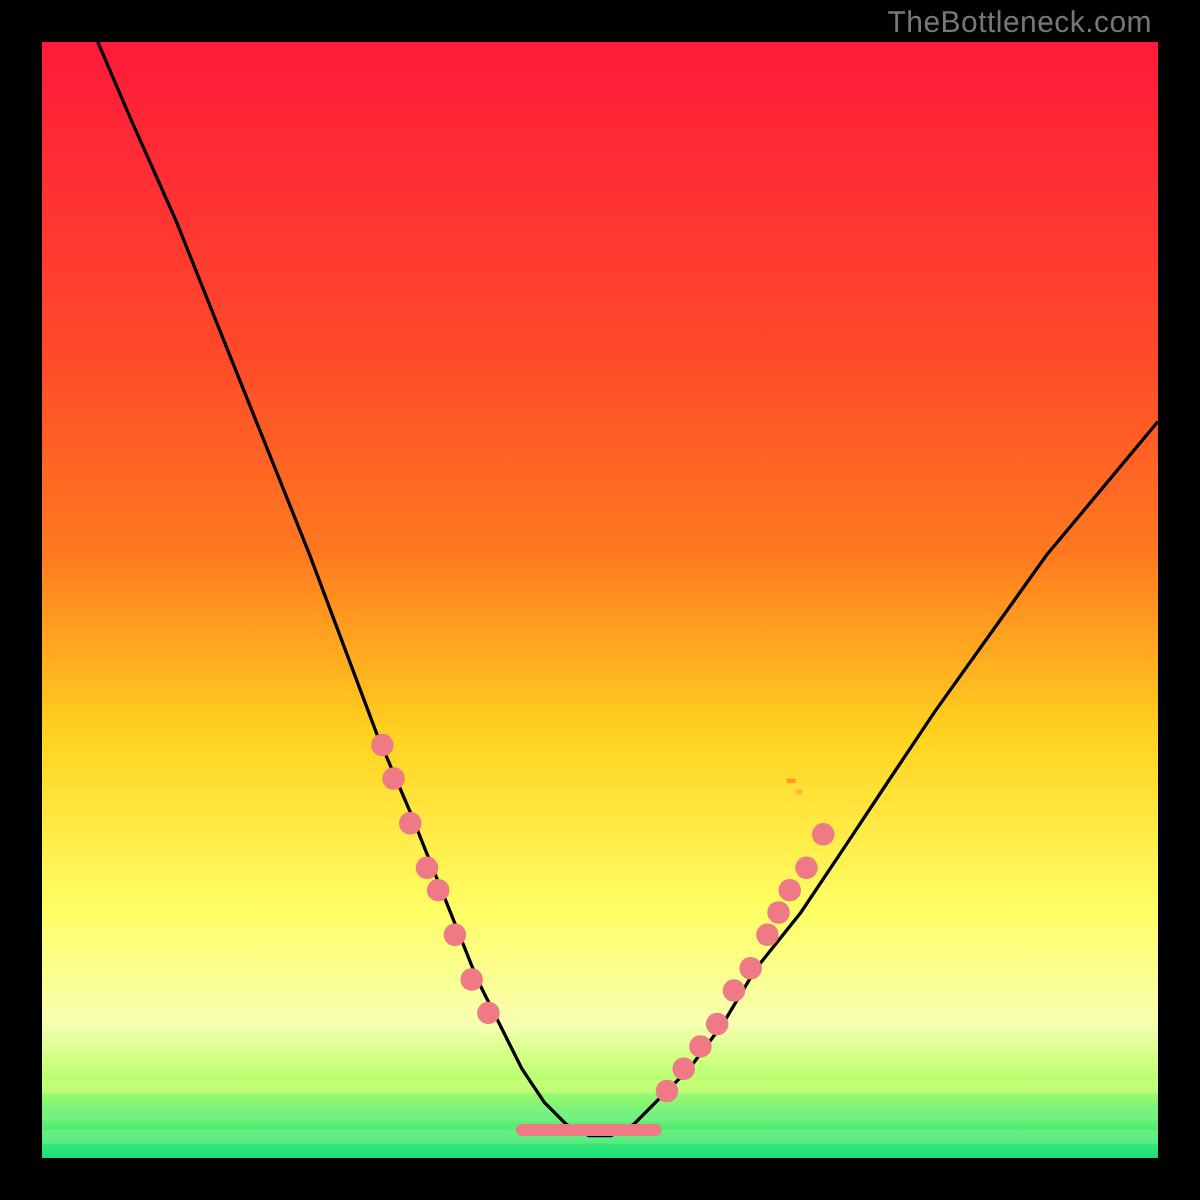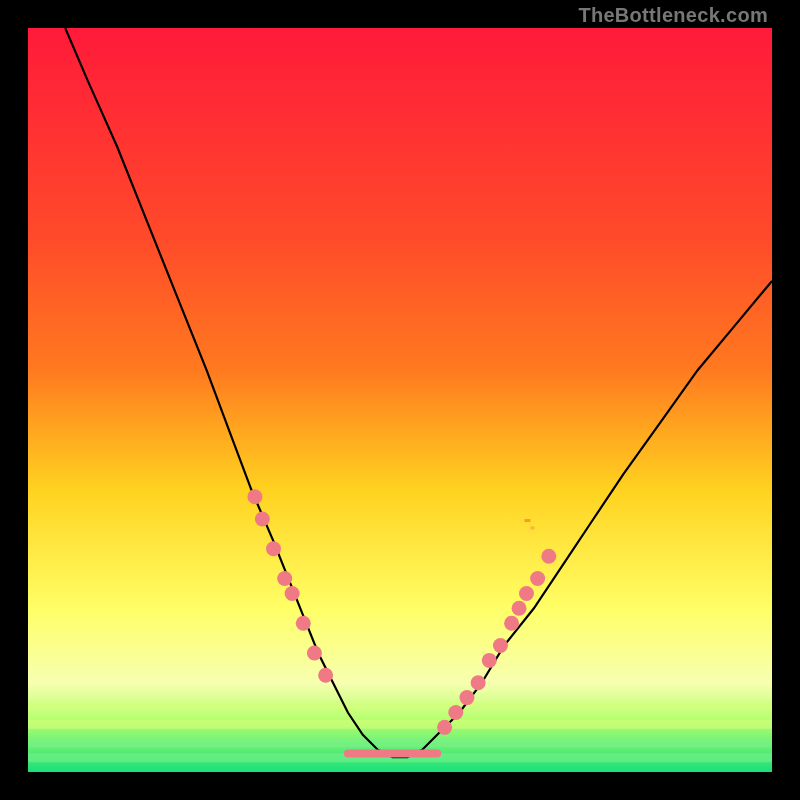--- a/index.html
+++ b/index.html
@@ -1,21 +1,21 @@
 <!DOCTYPE html>
 <html><head>
 <meta charset="utf-8">
 <style>
   html,body{margin:0;padding:0;width:800px;height:800px;background:#000;overflow:hidden;font-family:Arial,Helvetica,sans-serif}
   .frame{position:absolute;background:#000}
   .frame.top{left:0;top:0;width:800px;height:28px}
   .frame.bottom{left:0;bottom:0;width:800px;height:28px}
   .frame.left{left:0;top:0;width:28px;height:800px}
   .frame.right{right:0;top:0;width:28px;height:800px}
-  .watermark{position:absolute;top:4px;right:32px;color:#777;font-size:20px;font-weight:700;letter-spacing:.3px}
+  .watermark{position:absolute;top:4px;right:32px;color:#777;font-size:20px;font-weight:400;letter-spacing:.3px}
   .plot{position:absolute;left:28px;top:28px;width:744px;height:744px}
   svg{position:absolute;left:0;top:0}
 </style>
 </head>
 <body>
 
 <div class="plot">
   <svg id="svg" width="744" height="744" viewBox="0 0 744 744">
       <defs>
         <linearGradient id="bg" x1="0" y1="0" x2="0" y2="1">

